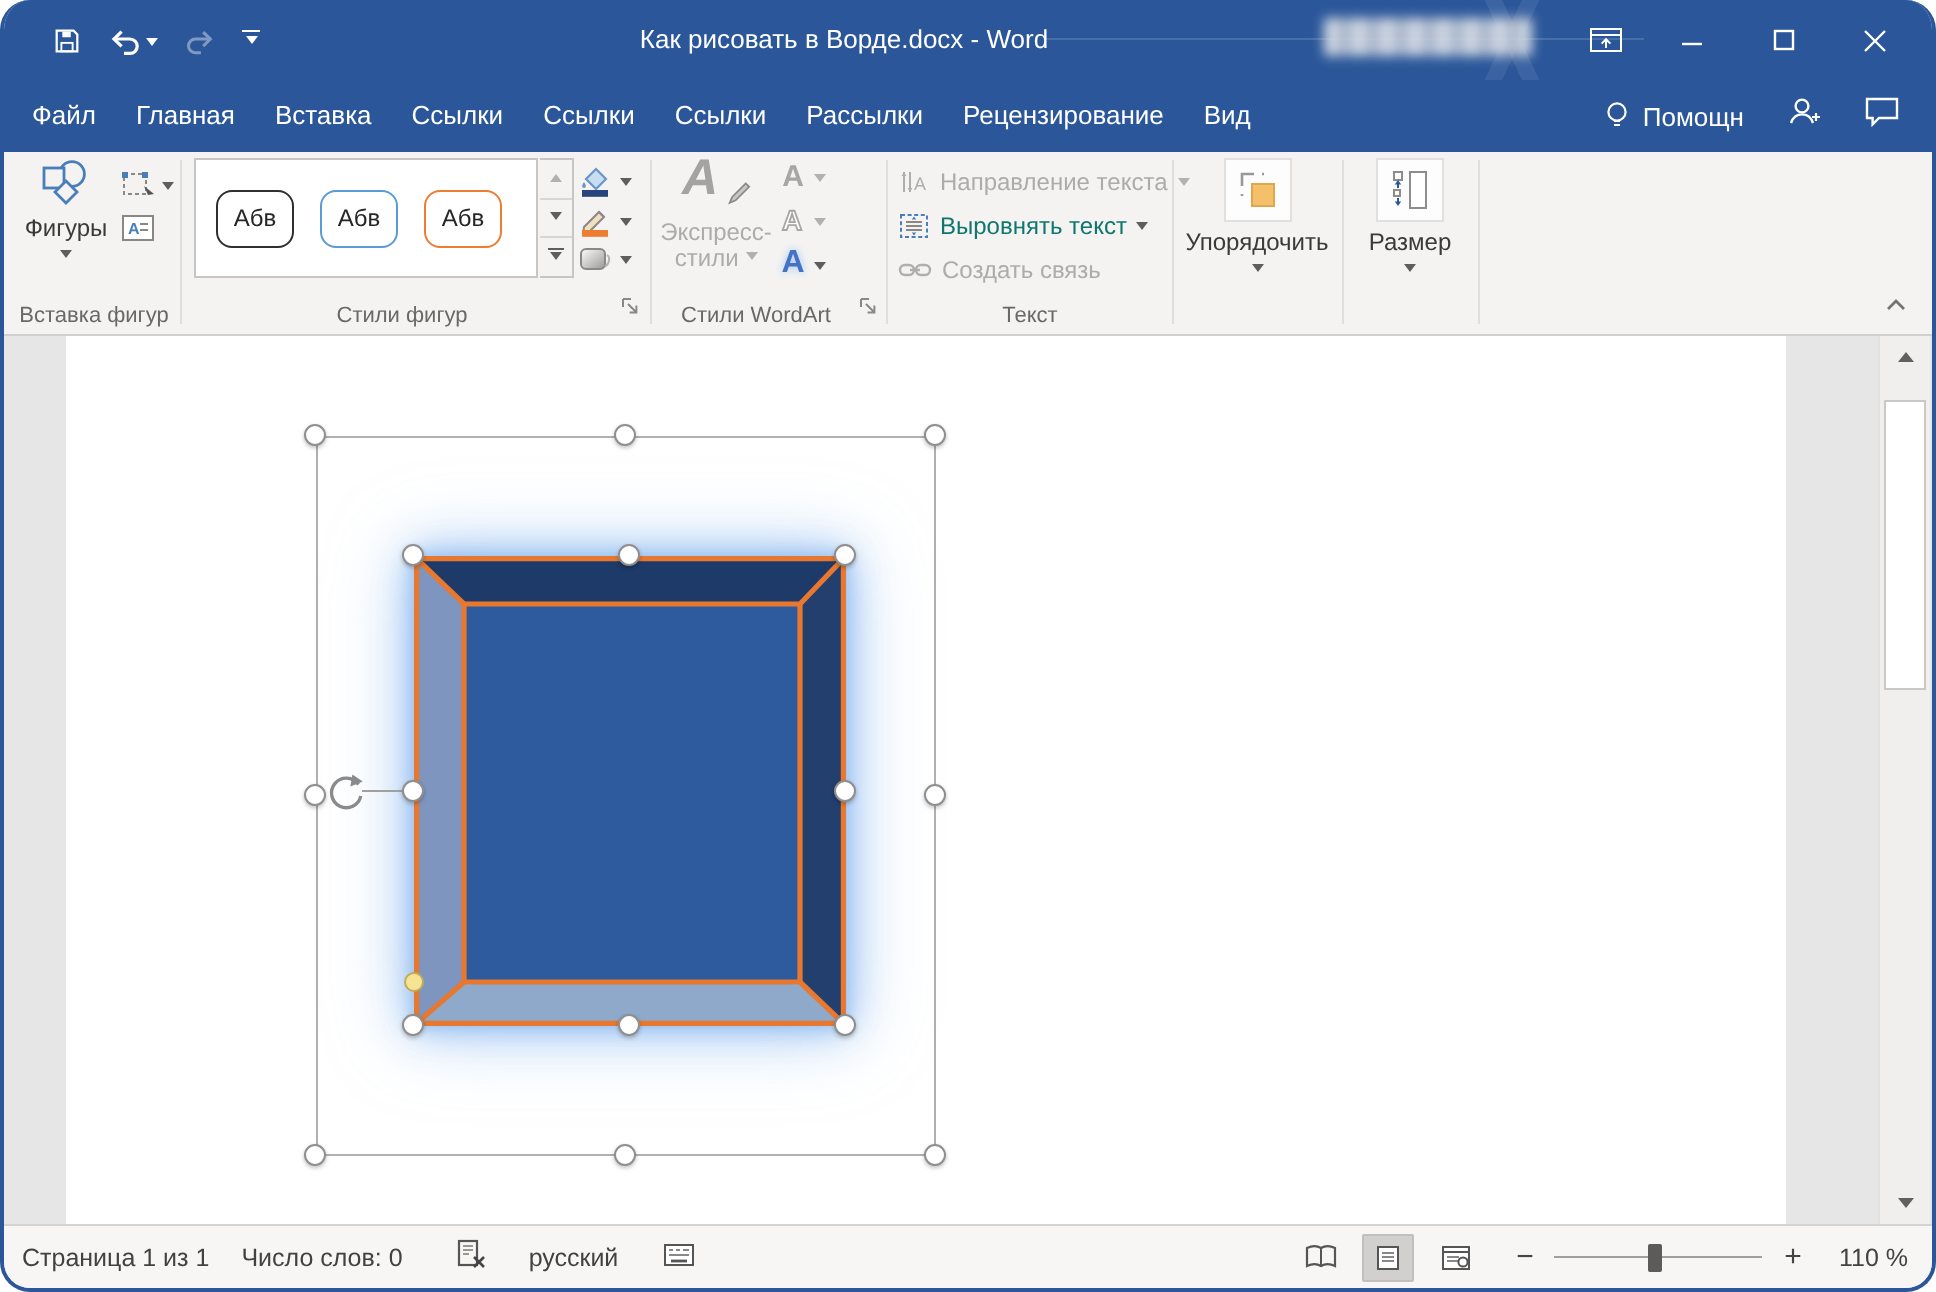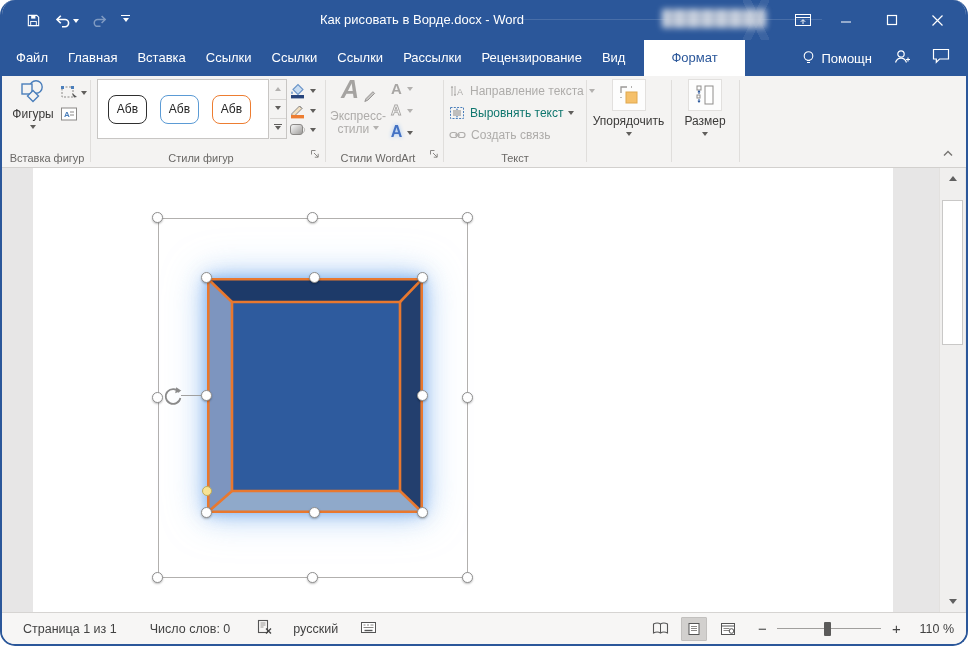--- a/index.html
+++ b/index.html
@@ -72,21 +72,21 @@
   
   .vscroll { position:absolute; right:1px; top:0; bottom:0; width:26px; background:#f0efee; border-left:1px solid #e3e1df; }
   .vs-btn { position:absolute; left:2px; right:2px; height:15px; display:flex; align-items:center; justify-content:center; }
   .vs-up { top:2px; } .vs-down { bottom:2px; }
   .tri-up { width:0; height:0; border:4px solid transparent; border-bottom:5px solid #606060; margin-bottom:2px; }
   .tri-down { width:0; height:0; border:4px solid transparent; border-top:5px solid #606060; margin-top:2px; }
   .vs-thumb { position:absolute; left:2px; right:2px; top:32px; height:145px; background:#fff; border:1px solid #c9c8c7; }
 
   
   .statusbar { position:absolute; left:0; right:0; bottom:0; height:32px; background:#f7f6f5; border-top:1px solid #d6d4d2; font-size:12.5px; color:#424242; }
-  .sb-left { position:absolute; left:0; top:0; height:31px; display:flex; align-items:center;padding-left:12px; }
+  .sb-left { position:absolute; left:0; top:0; height:31px; display:flex; align-items:center; }
   .sb-right { position:absolute; right:8px; top:0; height:31px; display:flex; align-items:center; }
   .sb-item { white-space:nowrap; }
   .viewbtn { width:26px; height:24px; display:flex; align-items:center; justify-content:center; border-radius:1px; }
   .viewbtn.sel { background:#d2d0ce; border:1px solid #c2c0be; }
   .zoom-slider { position:relative; width:104px; height:16px; margin:0 8px; }
   .zoom-slider .track { position:absolute; left:0; right:0; top:7px; height:1.5px; background:#a19f9d; }
   .zoom-slider .tick { position:absolute; left:50%; top:4px; width:1px; height:8px; background:#a19f9d; }
   .zoom-slider .knob { position:absolute; left:47px; top:1px; width:7px; height:14px; background:#5c5b5a; border-radius:1px; }
   .pm { font-size:15px; color:#444; width:14px; text-align:center; line-height:14px; }
 </style>
@@ -152,21 +152,20 @@
   <div class="tabrow">
     <div class="tab">Файл</div>
     <div class="tab">Главная</div>
     <div class="tab">Вставка</div>
     <div class="tab">Ссылки</div>
     <div class="tab">Ссылки</div>
     <div class="tab">Ссылки</div>
     <div class="tab">Рассылки</div>
     <div class="tab">Рецензирование</div>
     <div class="tab">Вид</div>
-    <div class="tab active">Формат</div>
     <div class="tabrow-right">
       <span class="assistant">
         <svg width="13" height="16" viewBox="0 0 13 16">
             <circle cx="6.5" cy="6" r="4.3" fill="none" stroke="#fff" stroke-width="1.1"></circle>
             <path d="M5 10.5h3M5 12.5h3" stroke="#fff" stroke-width="1.1"></path>
           </svg>
         <span>Помощн</span>
       </span>
       <span>
         <svg width="18" height="17" viewBox="0 0 18 17">
@@ -426,21 +425,21 @@
       <div class="vs-thumb"></div>
       <div class="vs-btn vs-down">
           <span class="tri-down"></span>
         </div>
     </div>
   </div>
 
   <div class="statusbar">
     <div class="sb-left">
       <span class="sb-item" style="margin-left:9px">Страница 1 из 1</span>
-      <span class="sb-item" style="margin-left:33px">Число слов: 0</span>
+      <span class="sb-item" style="margin-left:16px">Число слов: 0</span>
       <span style="margin-left:26px">
         <svg width="17" height="16" viewBox="0 0 17 16">
             <rect x="2.5" y="1.5" width="9" height="12" fill="none" stroke="#555" stroke-width="1.1"></rect>
             <path d="M4.5 4h5M4.5 6h5M4.5 8h3" stroke="#9a9896"></path>
             <path d="M10 9.5l5 5M15 9.5l-5 5" stroke="#444" stroke-width="1.3"></path>
           </svg>
       </span>
       <span class="sb-item" style="margin-left:20px">русский</span>
       <span style="margin-left:22px">
         <svg width="17" height="15" viewBox="0 0 17 15">

